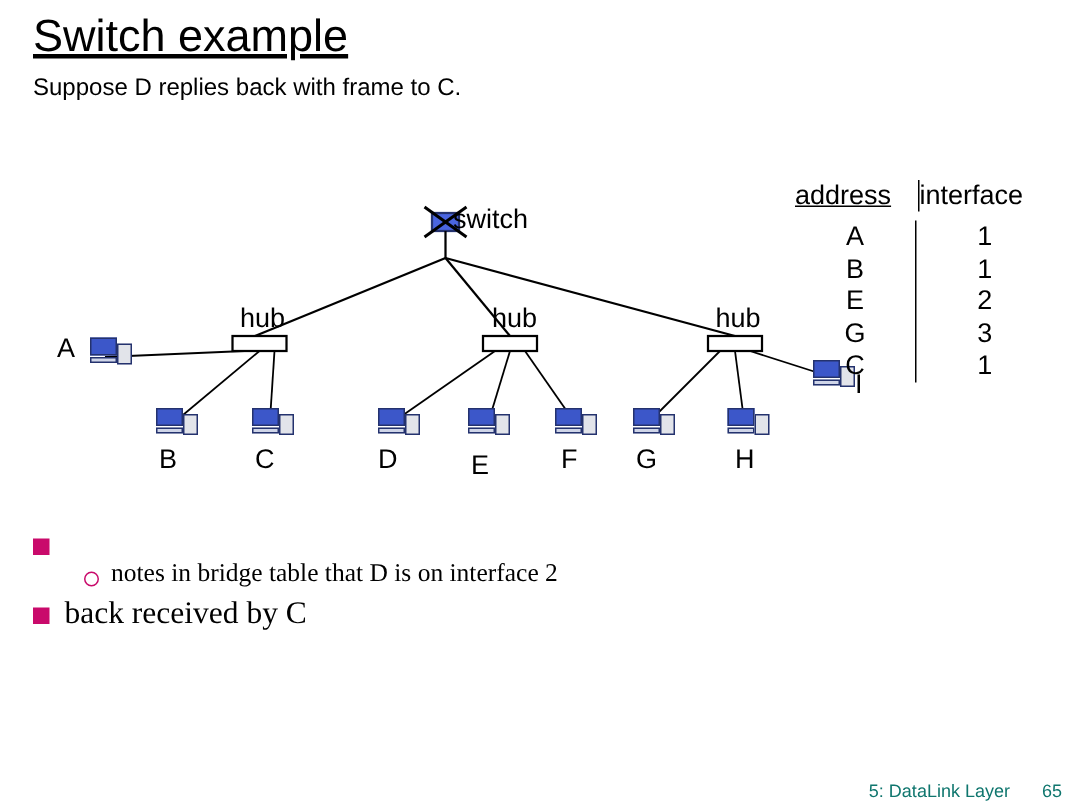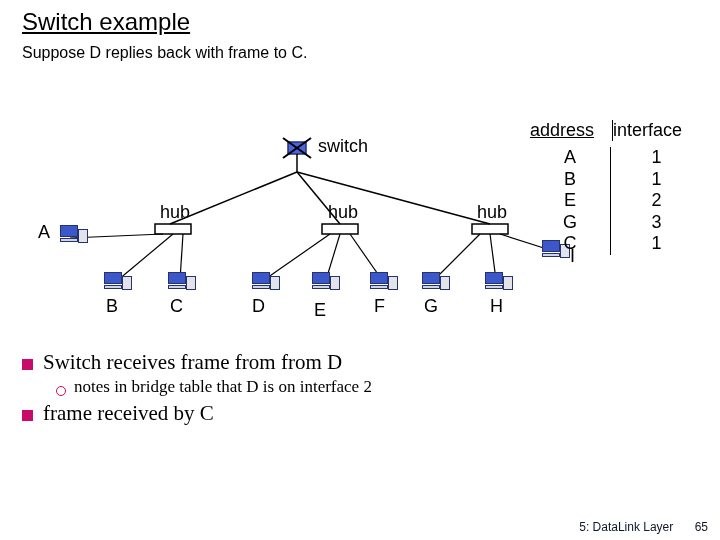--- a/index.html
+++ b/index.html
@@ -6,40 +6,40 @@
   body {
     width: 720px;
     height: 540px;
     background: #fff;
     font-family: "Comic Sans MS", "Comic Sans", cursive, sans-serif;
     color: #000;
     position: relative;
     overflow: hidden;
   }
   .title {
-    font-size: 24px;
+    font-size: 30px;
     text-decoration: underline;
     padding: 8px 0 4px 22px;
     font-weight: normal;
   }
   .subtitle {
     font-size: 16px;
     padding: 4px 0 0 22px;
   }
   .diagram {
     position: absolute;
     left: 0; top: 120px;
     width: 720px; height: 220px;
   }
   .footer {
     position: absolute;
     bottom: 6px; right: 12px;
     font-size: 12px;
     font-family: Arial, sans-serif;
-    color: #0f172a;
+    color: #0f766e;
   }
   .footer .num { margin-left: 18px; }
   .bullets {
     position: absolute;
     left: 22px; top: 350px;
     width: 680px;
     font-family: "Comic Sans MS", cursive;
   }
   .b1 { font-size: 21px; display:flex; align-items:flex-start; margin-bottom:2px;}
   .b1 .sq { width:11px; height:11px; background:#c90a6b; margin:9px 10px 0 0; flex:0 0 11px;}
@@ -110,21 +110,21 @@
 
     <line x1="330" y1="114" x2="264" y2="160" stroke="#000" stroke-width="1.2"></line>
     <line x1="340" y1="114" x2="326" y2="160" stroke="#000" stroke-width="1.2"></line>
     <line x1="350" y1="114" x2="382" y2="160" stroke="#000" stroke-width="1.2"></line>
 
     <line x1="480" y1="114" x2="434" y2="160" stroke="#000" stroke-width="1.2"></line>
     <line x1="490" y1="114" x2="496" y2="160" stroke="#000" stroke-width="1.2"></line>
     <line x1="500" y1="114" x2="550" y2="130" stroke="#000" stroke-width="1.2"></line>
   </svg>
 
-  <div class="lbl" style="left:318px; top:16px;">switch</div>
+  <div class="lbl" style="left:302px; top:16px;">switch</div>
   <div class="lbl" style="left:160px; top:82px;">hub</div>
   <div class="lbl" style="left:328px; top:82px;">hub</div>
   <div class="lbl" style="left:477px; top:82px;">hub</div>
 
   <div class="pc" style="left:60px; top:105px;">
       <div class="mon"></div>
       <div class="base"></div>
       <div class="box"></div>
     </div>
   <div class="lbl" style="left:38px; top:102px;">A</div>
@@ -205,28 +205,27 @@
       <div>2</div>
       <div>3</div>
       <div>1</div>
     </div>
   </div>
 </div>
 
 <div class="bullets">
   <div class="b1">
     <span class="sq"></span>
-    <span>Switch receives frame from from D</span>
   </div>
   <div class="b2">
     <span class="circ"></span>
     <span>notes in bridge table that D is on interface 2</span>
   </div>
   <div class="b1" style="margin-top:4px;">
     <span class="sq"></span>
-    <span>frame received by C</span>
+    <span>back received by C</span>
   </div>
 </div>
 
 <div class="footer">
   <span>5: DataLink Layer</span>
   <span class="num">65</span>
 </div>
 
 </body></html>

